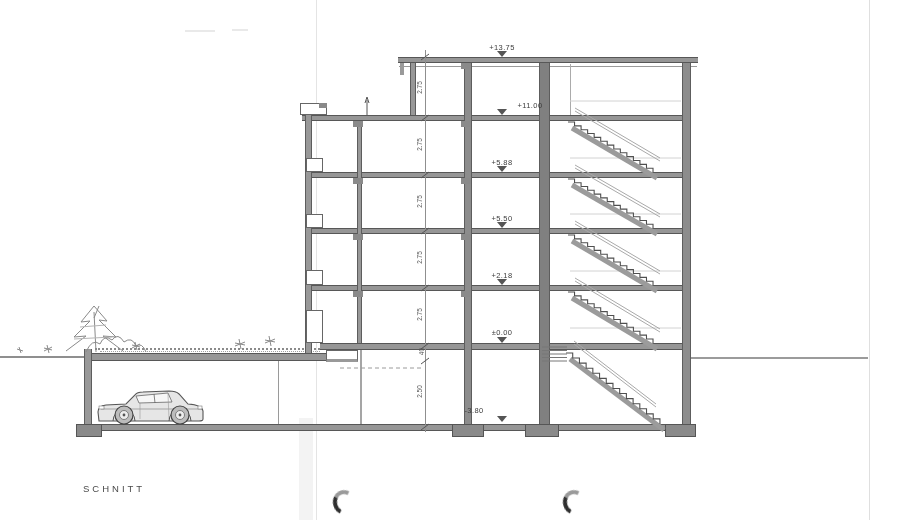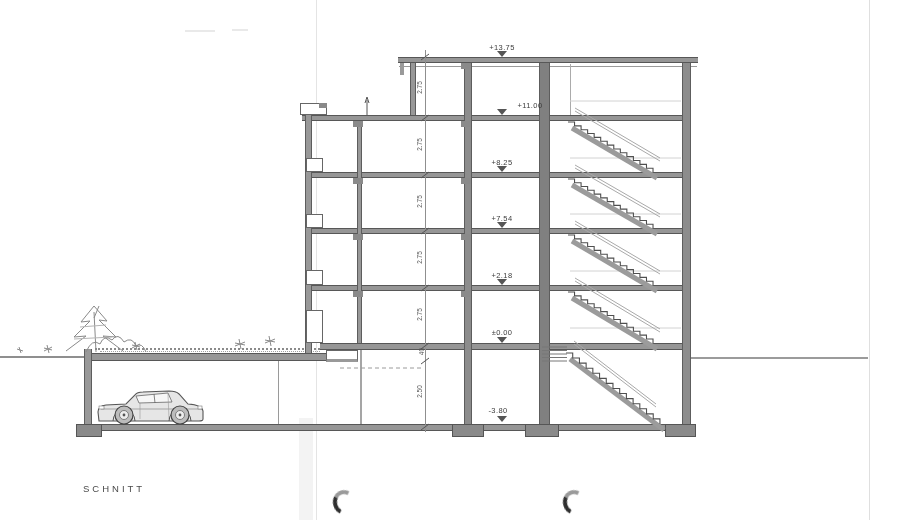--- a/index.html
+++ b/index.html
@@ -96,25 +96,25 @@
   <div class="dim" style="left:404px;top:84px;">2.75</div>
   <div class="dim" style="left:404px;top:141px;">2.75</div>
   <div class="dim" style="left:404px;top:198px;">2.75</div>
   <div class="dim" style="left:404px;top:254px;">2.75</div>
   <div class="dim" style="left:404px;top:311px;">2.75</div>
   <div class="dim" style="left:406px;top:348px;">40</div>
   <div class="dim" style="left:404px;top:388px;">2.50</div>
 
   <div class="elev" style="left:480px;top:43px;">+13.75</div>
   <div class="elev" style="left:508px;top:101px;">+11.00</div>
-  <div class="elev" style="left:480px;top:158px;">+8.25</div>
-  <div class="elev" style="left:480px;top:214px;">+7.54</div>
+  <div class="elev" style="left:480px;top:158px;">+5.88</div>
+  <div class="elev" style="left:480px;top:214px;">+5.50</div>
   <div class="elev" style="left:480px;top:271px;">+2.18</div>
   <div class="elev" style="left:480px;top:328px;">±0.00</div>
-  <div class="elev" style="left:476px;top:406px;">-3.80</div>
+  <div class="elev" style="left:452px;top:406px;">-3.80</div>
 
   <svg width="924" height="520" viewBox="0 0 924 520">
 
     <line x1="0" y1="357" x2="84" y2="357" stroke="#6a6a6a" stroke-width="1.4"></line>
     <line x1="691" y1="358" x2="868" y2="358" stroke="#7a7a7a" stroke-width="1.4"></line>
 
     <g fill="#555">
       <polygon points="497,51 507,51 502,57"></polygon>
       <polygon points="497,109 507,109 502,115"></polygon>
       <polygon points="497,166 507,166 502,172"></polygon>

